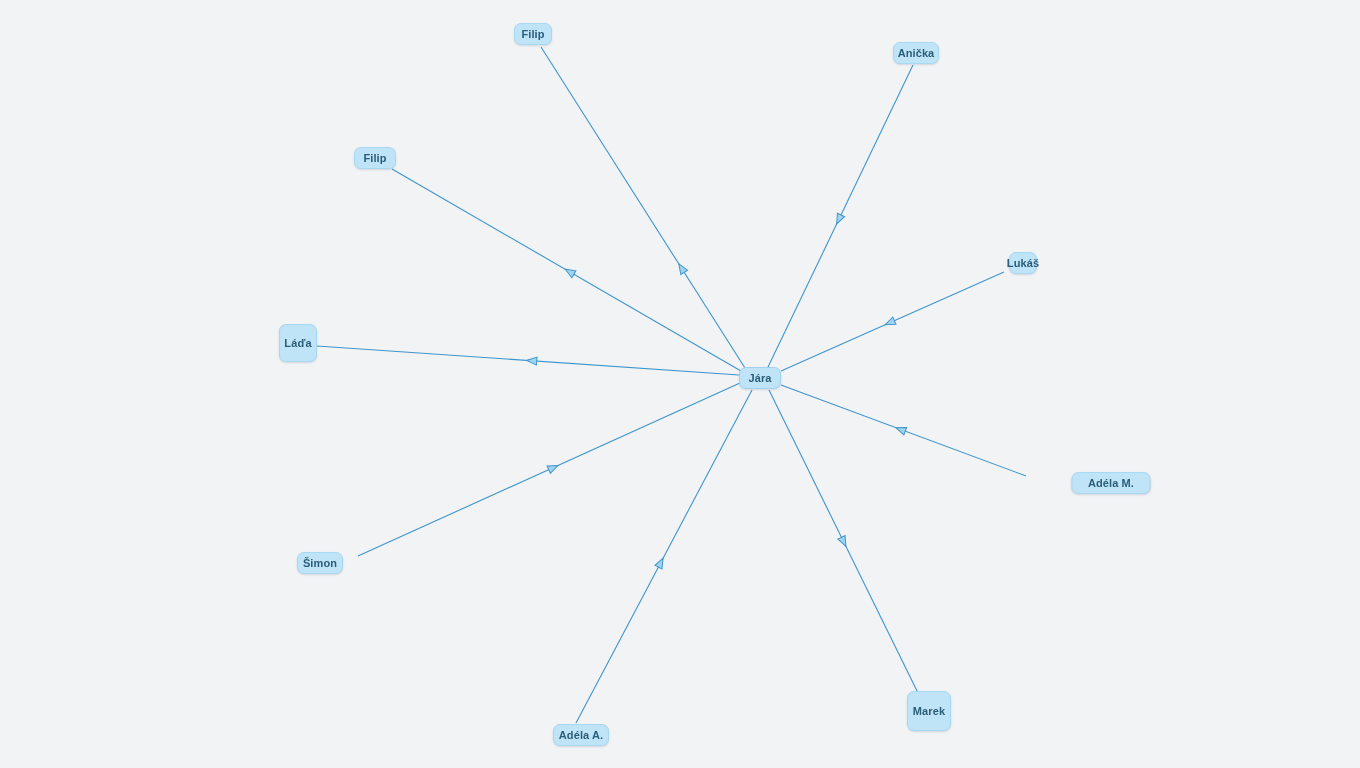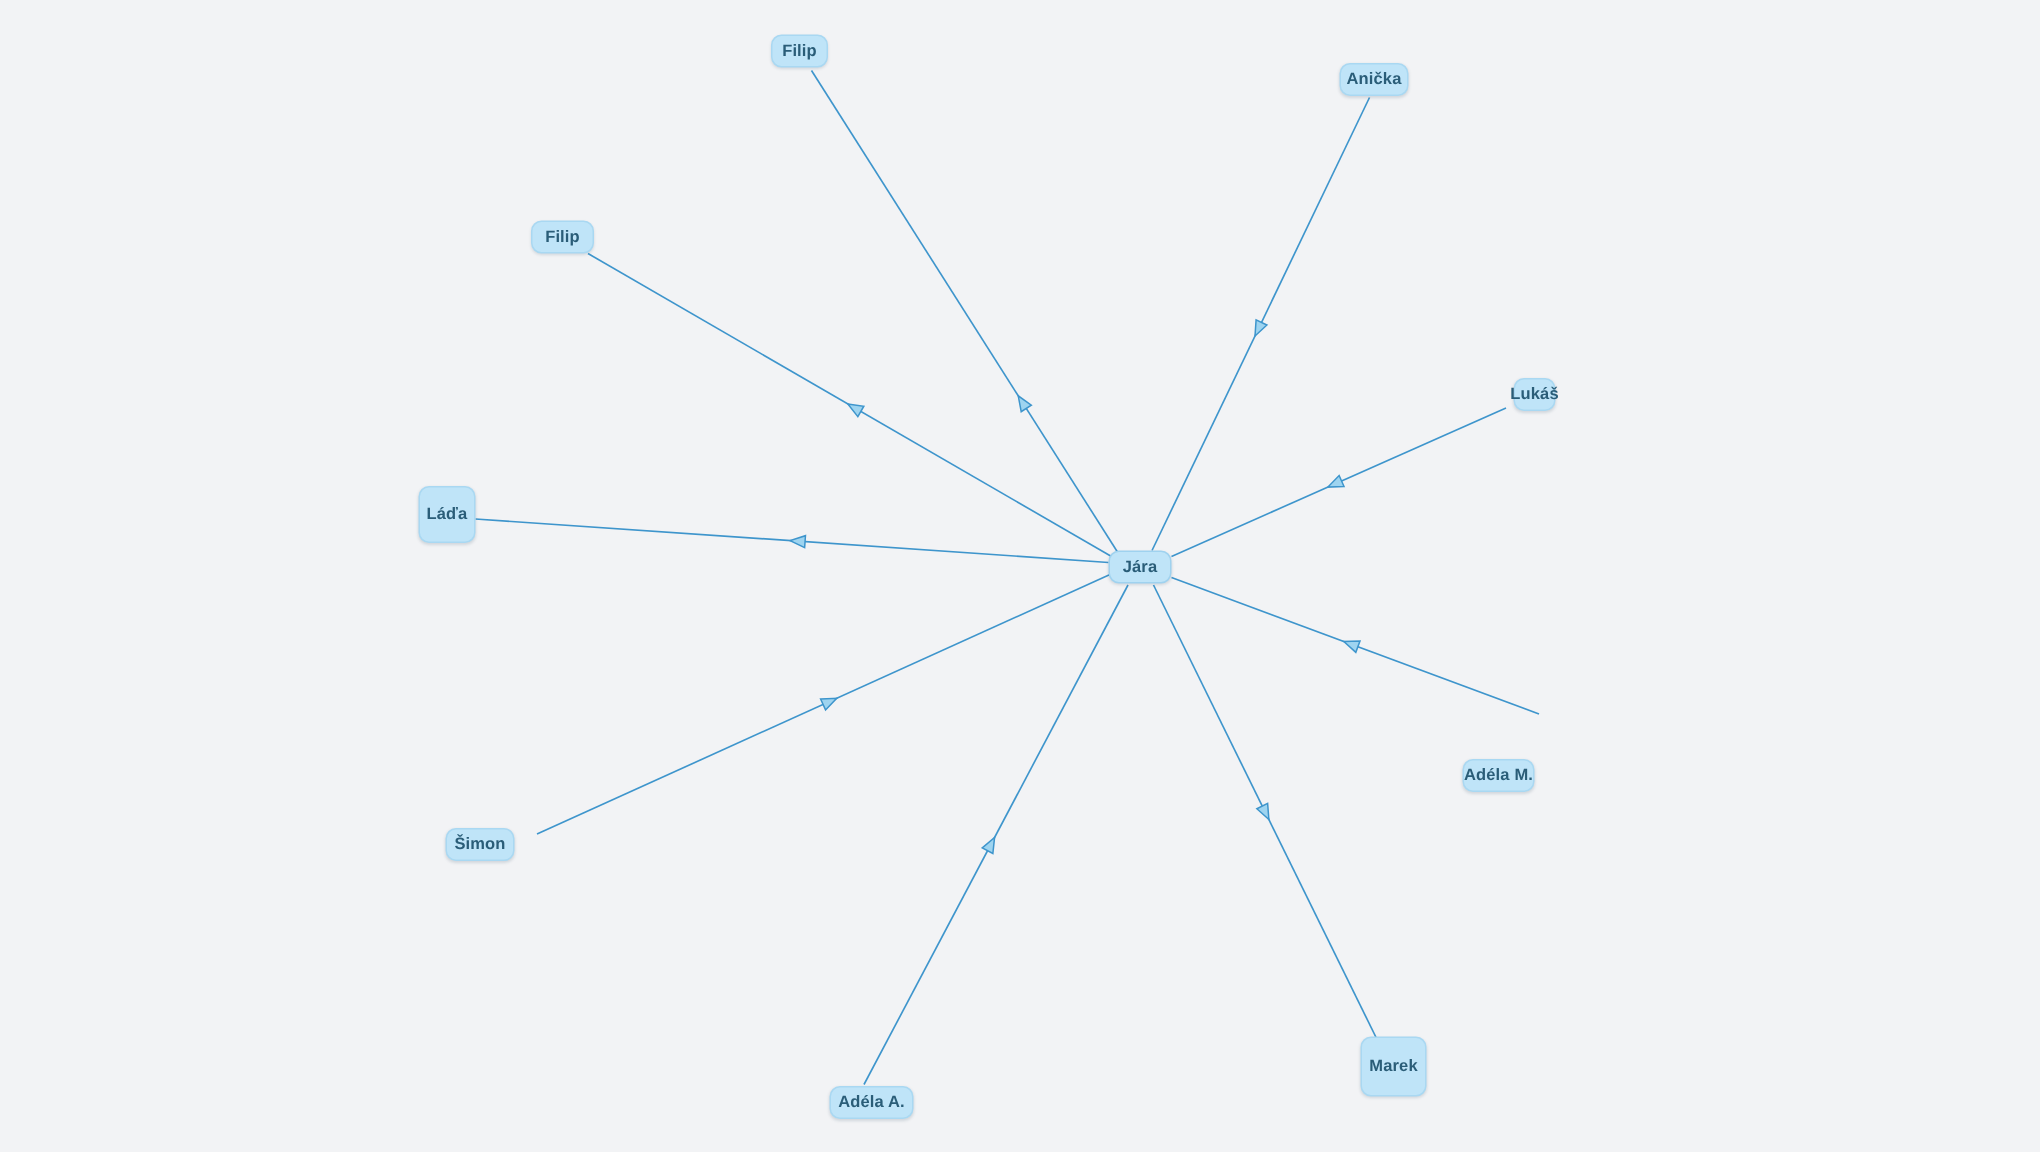--- a/index.html
+++ b/index.html
@@ -91,17 +91,17 @@
         <line x1="769" y1="390" x2="921" y2="699" stroke="#3e95cc" stroke-width="1.1"></line>
         <polygon points="-4.5,-4 5.5,0 -4.5,4" fill="#9ed4f0" stroke="#3e95cc" stroke-width="1" stroke-linejoin="miter" transform="translate(843.48,541.41) rotate(63.80699411012531)"></polygon>
       </g>
     </svg>
 <div class="graph-node central" style="left: 760px; top: 378px; width: 42px; height: 22px;">Jára</div>
     <div class="graph-node" style="left: 533px; top: 34px; width: 38px; height: 22px;">Filip</div>
     <div class="graph-node" style="left: 916px; top: 53px; width: 46px; height: 22px;">Anička</div>
     <div class="graph-node" style="left: 375px; top: 158px; width: 42px; height: 22px;">Filip</div>
     <div class="graph-node" style="left: 1023px; top: 263px; width: 28px; height: 22px;">Lukáš</div>
     <div class="graph-node" style="left: 298px; top: 343px; width: 38px; height: 38px;">Láďa</div>
-    <div class="graph-node" style="left: 999px; top: 483px; width: 48px; height: 22px; margin-top: 34px;">Adéla M.</div>
+    <div class="graph-node" style="left: 1111px; top: 483px; width: 79px; height: 22px;">Adéla M.</div>
     <div class="graph-node" style="left: 320px; top: 563px; width: 46px; height: 22px;">Šimon</div>
     <div class="graph-node" style="left: 581px; top: 735px; width: 56px; height: 22px;">Adéla A.</div>
     <div class="graph-node" style="left: 929px; top: 711px; width: 44px; height: 40px;">Marek</div>
   </div>
 
 </body></html>

